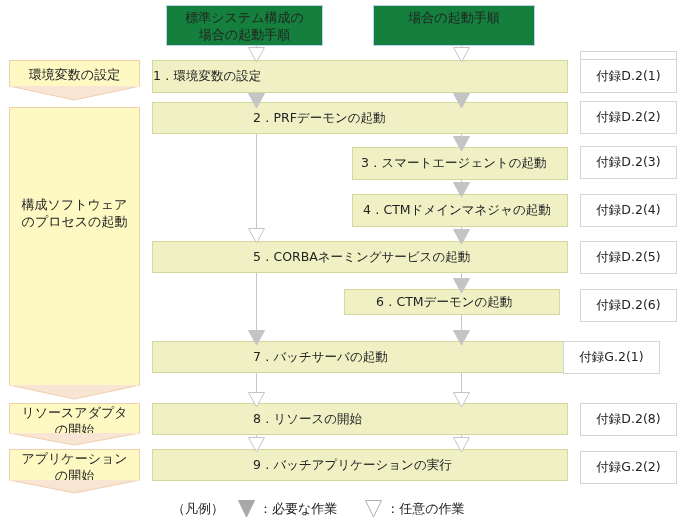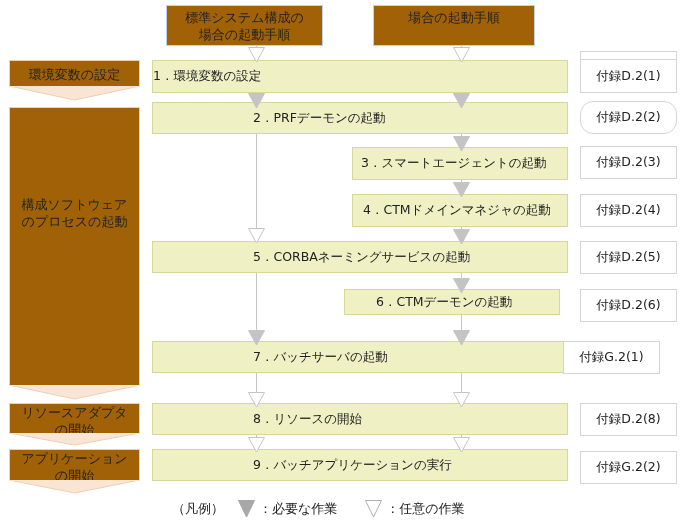--- a/index.html
+++ b/index.html
@@ -1,23 +1,23 @@
 <!DOCTYPE html>
 <html><head>
 <meta charset="utf-8">
 <style>
   html,body{margin:0;padding:0;background:#fff;}
   body{width:682px;height:529px;position:relative;overflow:hidden;font-family:"DejaVu Sans","Liberation Sans",sans-serif;font-size:12.5px;color:#222;}
   .abs{position:absolute;box-sizing:border-box;}
-  .hdr{background:#a16207;border:1px solid #b9d3ee;text-align:center;line-height:17px;padding-top:3px;font-size:13px;}
+  .hdr{background:#15803d;border:1px solid #b9d3ee;text-align:center;line-height:17px;padding-top:3px;font-size:13px;}
   .ref-hdr{background:#fff;border:1px solid #d4d4d4;display:flex;align-items:center;justify-content:center;font-size:13px;margin-top:44px;}
   .step{background:#eff0c4;border:1px solid #d6d79a;display:flex;align-items:center;}
   .ref{background:#fff;border:1px solid #d4d4d4;display:flex;align-items:center;justify-content:center;font-size:12.5px;}
   .phase{position:absolute;}
-  .phase .body{position:absolute;left:0;top:0;right:0;background:#a16207;border:1px solid #efcfae;border-bottom:none;box-sizing:border-box;text-align:center;font-size:13px;line-height:17px;}
+  .phase .body{position:absolute;left:0;top:0;right:0;background:#fef9c3;border:1px solid #efcfae;border-bottom:none;box-sizing:border-box;text-align:center;font-size:13px;line-height:17px;}
   .phase svg{position:absolute;left:0;}
   .vline{position:absolute;width:1px;background:#c6c6c6;}
   .tri{position:absolute;}
   .legend{position:absolute;display:flex;align-items:center;font-size:13px;}
 </style>
 </head>
 <body>
 
 <div class="abs hdr" style="left:166px;top:5px;width:157px;height:41px;">
   <div>標準システム構成の</div>
@@ -100,21 +100,21 @@
 <div class="abs step" style="left:152px;top:403px;width:416px;height:32px;padding-left:100px;">
   <span>8．リソースの開始</span>
 </div>
 <div class="abs step" style="left:152px;top:449px;width:416px;height:32px;padding-left:100px;">
   <span>9．バッチアプリケーションの実行</span>
 </div>
 
 <div class="abs ref" style="left:580px;top:59px;width:97px;height:34px;">
     <span>付録D.2(1)</span>
   </div>
-<div class="abs ref" style="left:580px;top:101px;width:97px;height:33px;border-radius:13px;">
+<div class="abs ref" style="left:580px;top:101px;width:97px;height:33px;">
     <span>付録D.2(2)</span>
   </div>
 <div class="abs ref" style="left:580px;top:146px;width:97px;height:33px;">
     <span>付録D.2(3)</span>
   </div>
 <div class="abs ref" style="left:580px;top:194px;width:97px;height:33px;">
     <span>付録D.2(4)</span>
   </div>
 <div class="abs ref" style="left:580px;top:241px;width:97px;height:33px;">
     <span>付録D.2(5)</span>

